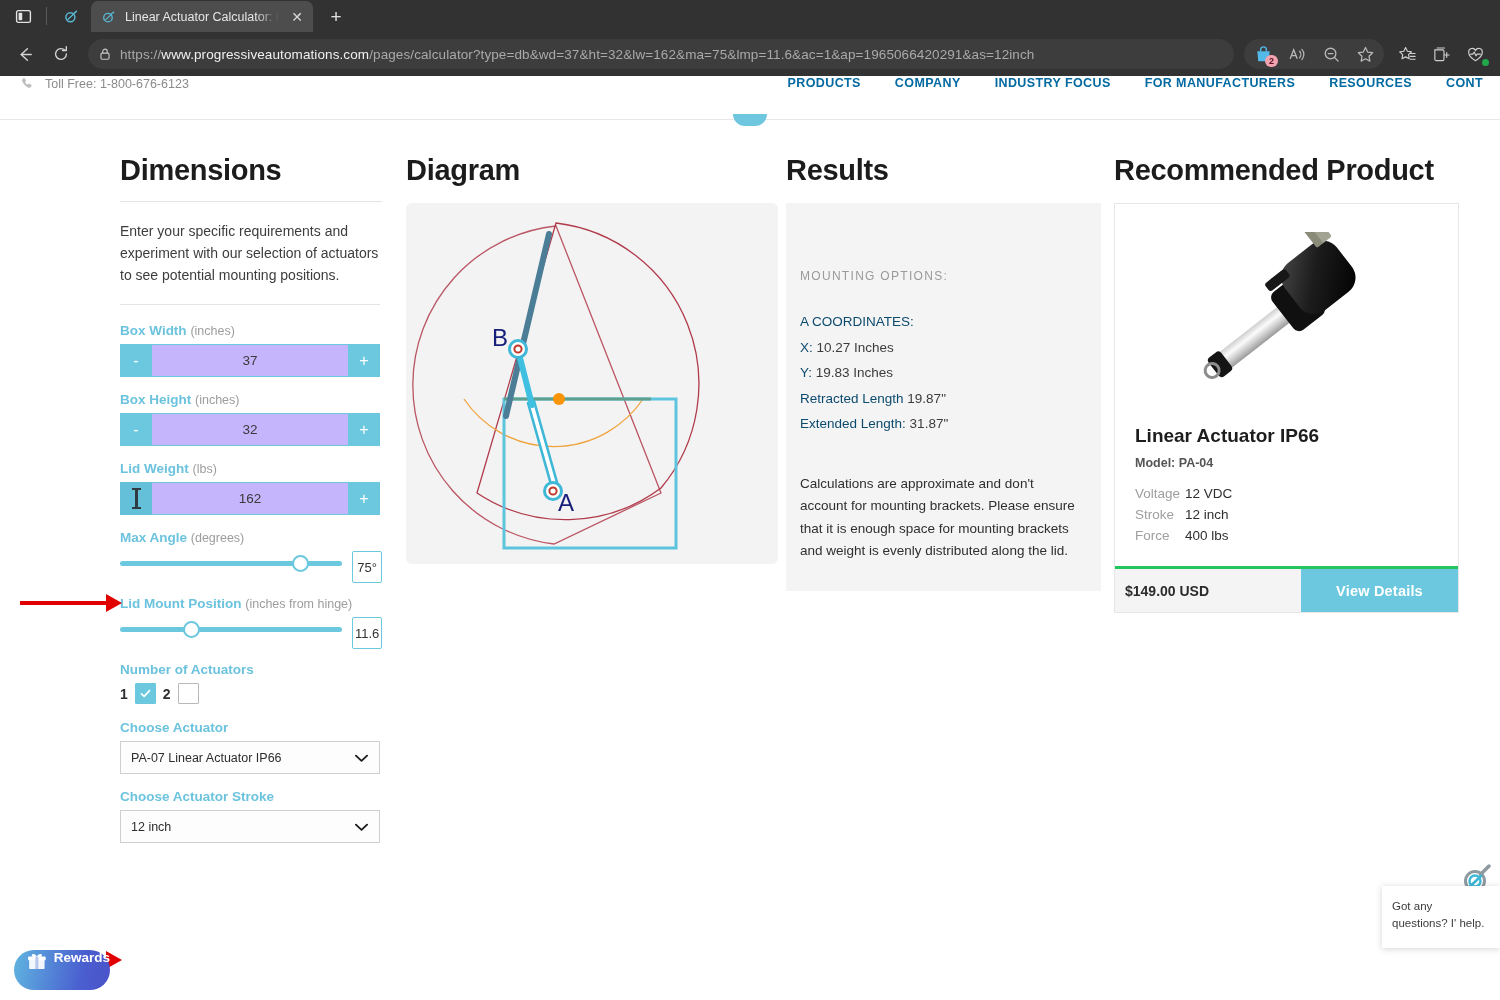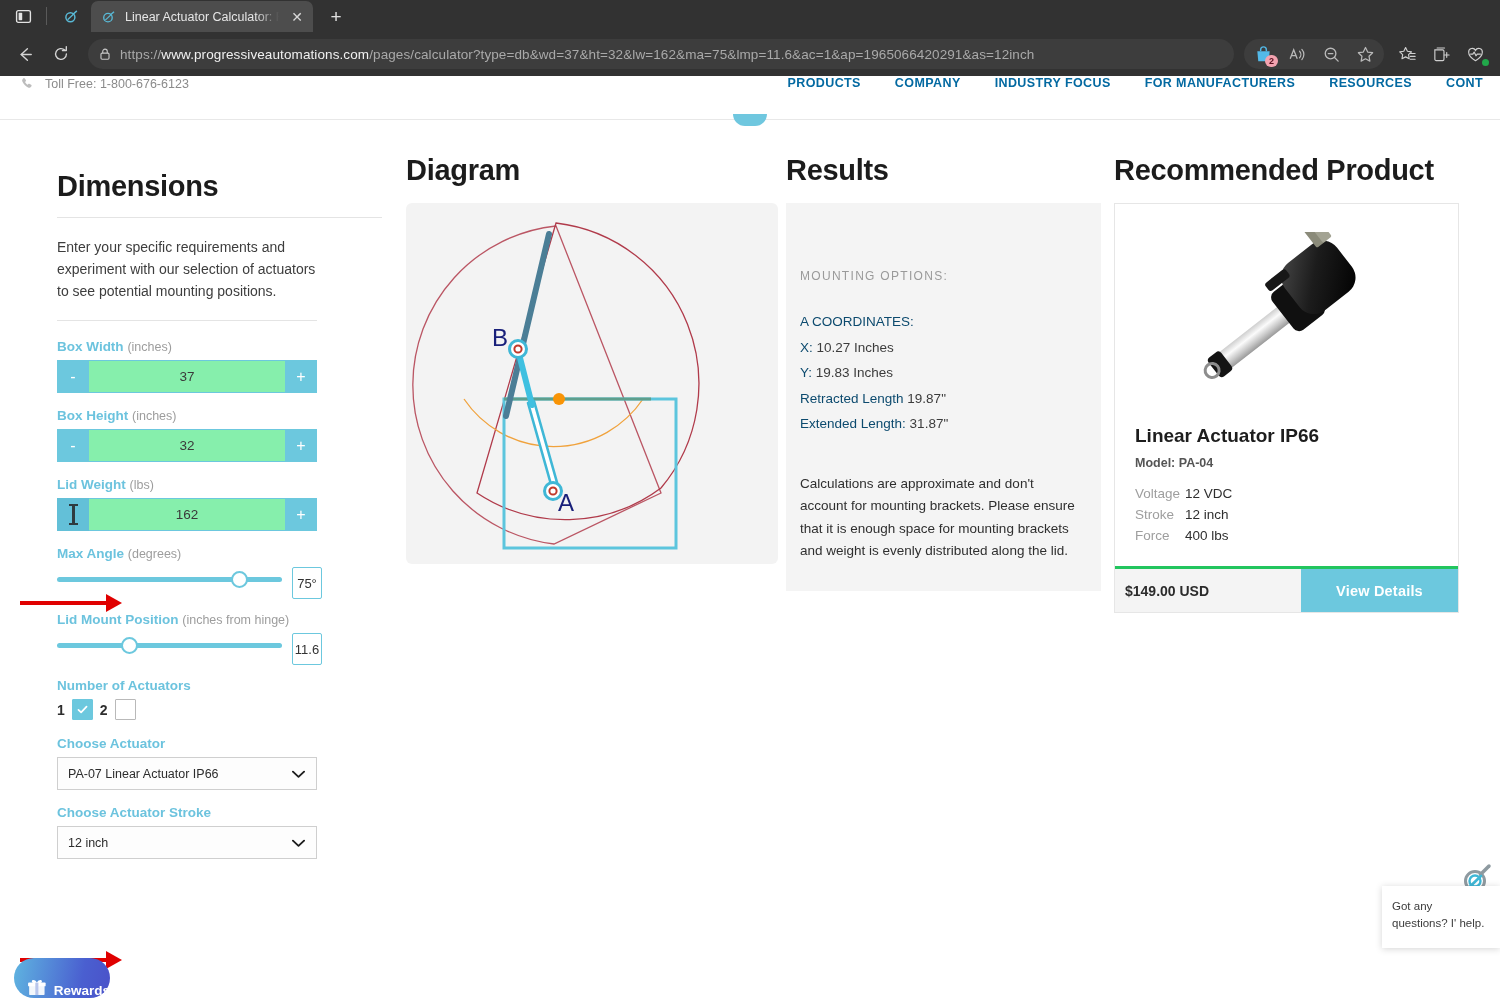--- a/index.html
+++ b/index.html
@@ -100,21 +100,21 @@
   .header-nub {
     position: absolute; left: 50%; transform: translateX(-50%);
     bottom: -7px; width: 34px; height: 12px; border-radius: 0 0 17px 17px;
     background: #6fc7df;
   }
 
   .content {
     display: flex; padding: 34px 0 0 0; gap: 0;
   }
   .col { padding: 0 20px; }
-  .col-dimensions { width: 382px; padding-left: 57px; padding-right: 0; margin-top: 16px; }
+  .col-dimensions { width: 382px; padding-left: 120px; padding-right: 0; }
   .col-diagram    { width: 392px; padding-left: 24px; padding-right: 0; }
   .col-results    { width: 340px; padding-left: 12px; padding-right: 0; }
   .col-product    { width: 365px; padding-left: 0px; padding-right: 0; }
 
   h2.section-title {
     font-size: 29px; font-weight: 700; color: #1c1c1c; letter-spacing: -.3px;
     margin-bottom: 16px;
   }
   .col-dimensions h2.section-title { margin-bottom: 14px; }
 
@@ -142,21 +142,21 @@
   }
   .step-btn.focused .ibeam::before,
   .step-btn.focused .ibeam::after {
     content: ""; position: absolute; left: -3px; width: 9px; height: 2px; background: #2f3b40;
   }
   .step-btn.focused .ibeam::before { top: 0; }
   .step-btn.focused .ibeam::after { bottom: 0; }
   .step-input {
     flex: 1; border: 1px solid #6cc8de; border-left: none; border-right: none;
     text-align: center; font-size: 13.5px; color: #3a3a3a;
-    font-family: "Liberation Sans", sans-serif; outline: none; background: #86efac;
+    font-family: "Liberation Sans", sans-serif; outline: none; background: #c4b5fd;
   }
 
   .slider-row { display: flex; gap: 10px; margin-bottom: 13px; }
   .slider {
     position: relative; height: 24px; width: 225px; display: flex; align-items: center;
   }
   .slider-track {
     position: absolute; left: 0; right: 0; height: 5px;
     background: #6cc8de; border-radius: 3px;
   }
@@ -228,24 +228,24 @@
     padding-left: 10px; font-size: 14px; font-weight: 700; color: #2b2b2b;
   }
   .view-details {
     width: 157px; background: #6cc8de; color: #fff; font-size: 14.5px; font-weight: 700;
     display: flex; align-items: center; justify-content: center; letter-spacing: .2px;
   }
 
   
   .arrow { position: absolute; }
   .rewards {
-    position: absolute; left: 14px; bottom: 2px;
+    position: absolute; left: 14px; bottom: 10px;
     width: 96px; height: 40px; border-radius: 20px;
     background: linear-gradient(100deg, #5fb4e0 0%, #4a5fd0 70%, #4a52c9 100%);
-    display: flex; align-items: flex-end; gap: 7px; padding-left: 13px;
+    display: flex; align-items: flex-start; gap: 7px; padding-left: 13px;
   }
   .rewards-label { color: #fff; font-size: 13.5px; font-weight: 600; }
   .chat-bubble {
     position: absolute; right: 0px; bottom: 52px; width: 118px; height: 62px;
     background: #fff; box-shadow: 0 1px 7px rgba(0,0,0,.17);
     padding: 12px 10px; font-size: 11.5px; color: #3b3b3b; line-height: 17px;
     overflow: hidden;
   }
   .chat-badge {
     position: absolute; right: 6px; bottom: 104px; width: 34px; height: 34px;

